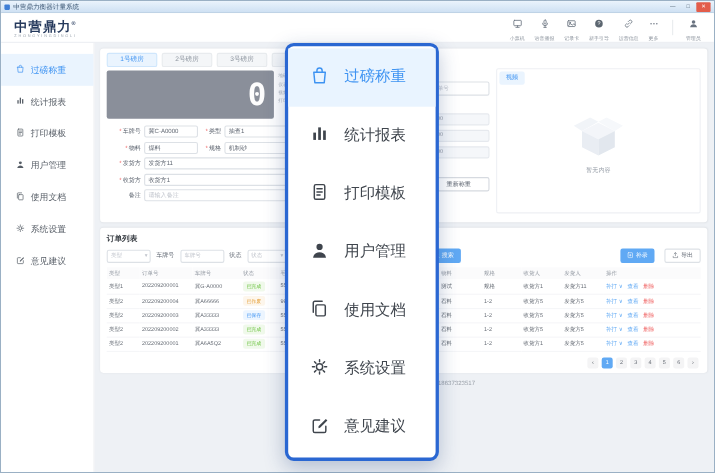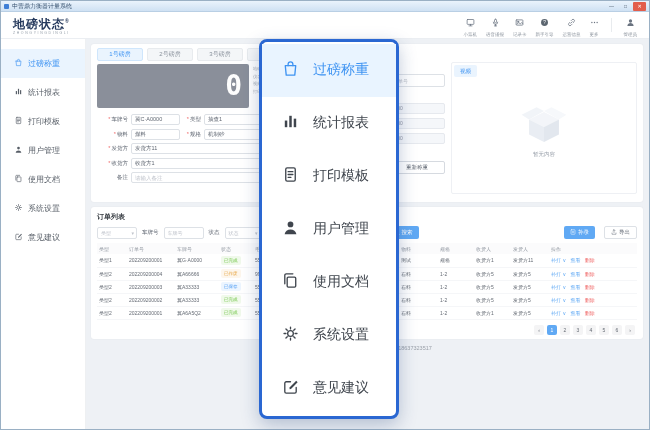--- a/index.html
+++ b/index.html
@@ -137,21 +137,21 @@
     <span class="tb-title">中营鼎力衡器计量系统</span>
     <span class="tb-btns">
       <span class="tb-btn">—</span>
       <span class="tb-btn">□</span>
       <span class="tb-btn close">✕</span>
     </span>
   </div>
 
   <div class="appbar">
     <div>
-      <div class="logo-cn"><span>地磅状态</span><sup>®</sup></div>
+      <div class="logo-cn"><span>中营鼎力</span><sup>®</sup></div>
       <div class="logo-en">ZHONGYINGDINGLI</div>
     </div>
     <div class="actions">
       <div style="display:flex;gap:9px;">
 
           <div class="act">
             <span><svg viewBox="0 0 12 12" fill="none" stroke="currentColor" stroke-width="1" stroke-linecap="round" stroke-linejoin="round">
                 <rect x="1.5" y="2" width="9" height="6.5" rx="0.8"></rect>
                 <path d="M6 8.5v1.5M4 10.5h4"></path>
               </svg></span>

